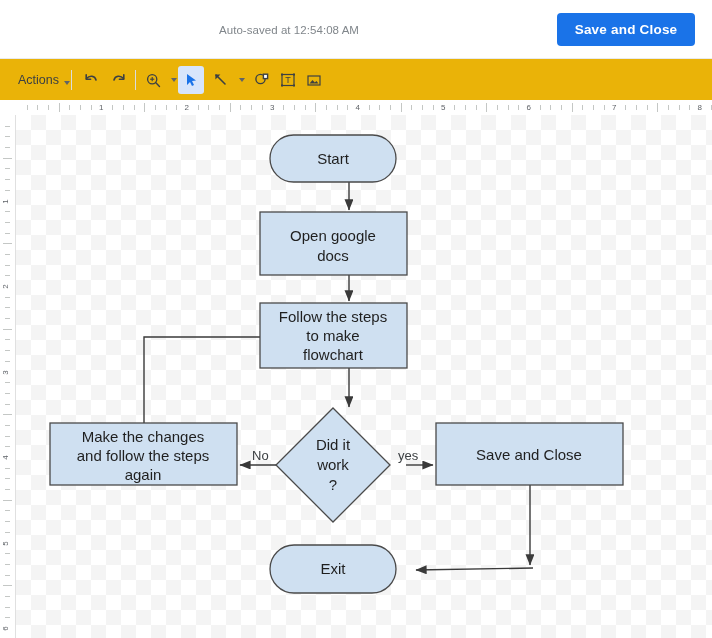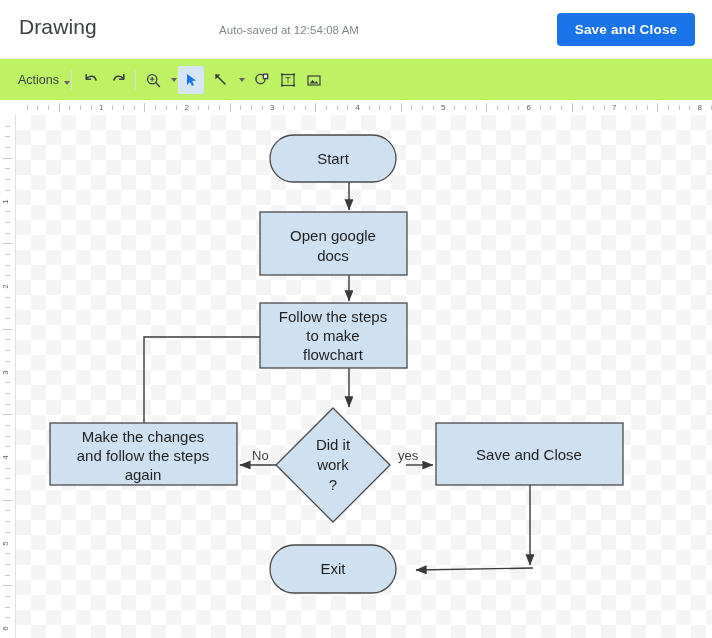--- a/index.html
+++ b/index.html
@@ -51,21 +51,21 @@
     letter-spacing: 0.2px;
     cursor: pointer;
     padding: 0;
   }
 
   
   #toolbar {
     position: absolute;
     left: 0; top: 58px;
     width: 712px; height: 42px;
-    background: #bef264;
+    background: #eab308;
     border-top: 1px solid #e8eaed;
     border-bottom: 3px solid #c4b5fd;
   }
   .tb-item {
     position: absolute;
     top: 7px;
     height: 28px;
     display: flex;
     align-items: center;
     justify-content: center;
@@ -154,21 +154,20 @@
   .conn {
     stroke: #3a3a3a;
     stroke-width: 1.4;
     fill: none;
   }
 </style>
 </head>
 <body>
 
 <div id="header">
-  <div id="doc-title">Drawing</div>
   <div id="autosave-status">Auto-saved at 12:54:08 AM</div>
   <button id="save-close-btn">Save and Close</button>
 </div>
 
 <div id="toolbar">
 
   <div class="tb-item" id="tb-actions">
     <span>Actions</span>
     <span class="caret"></span>
   </div>

